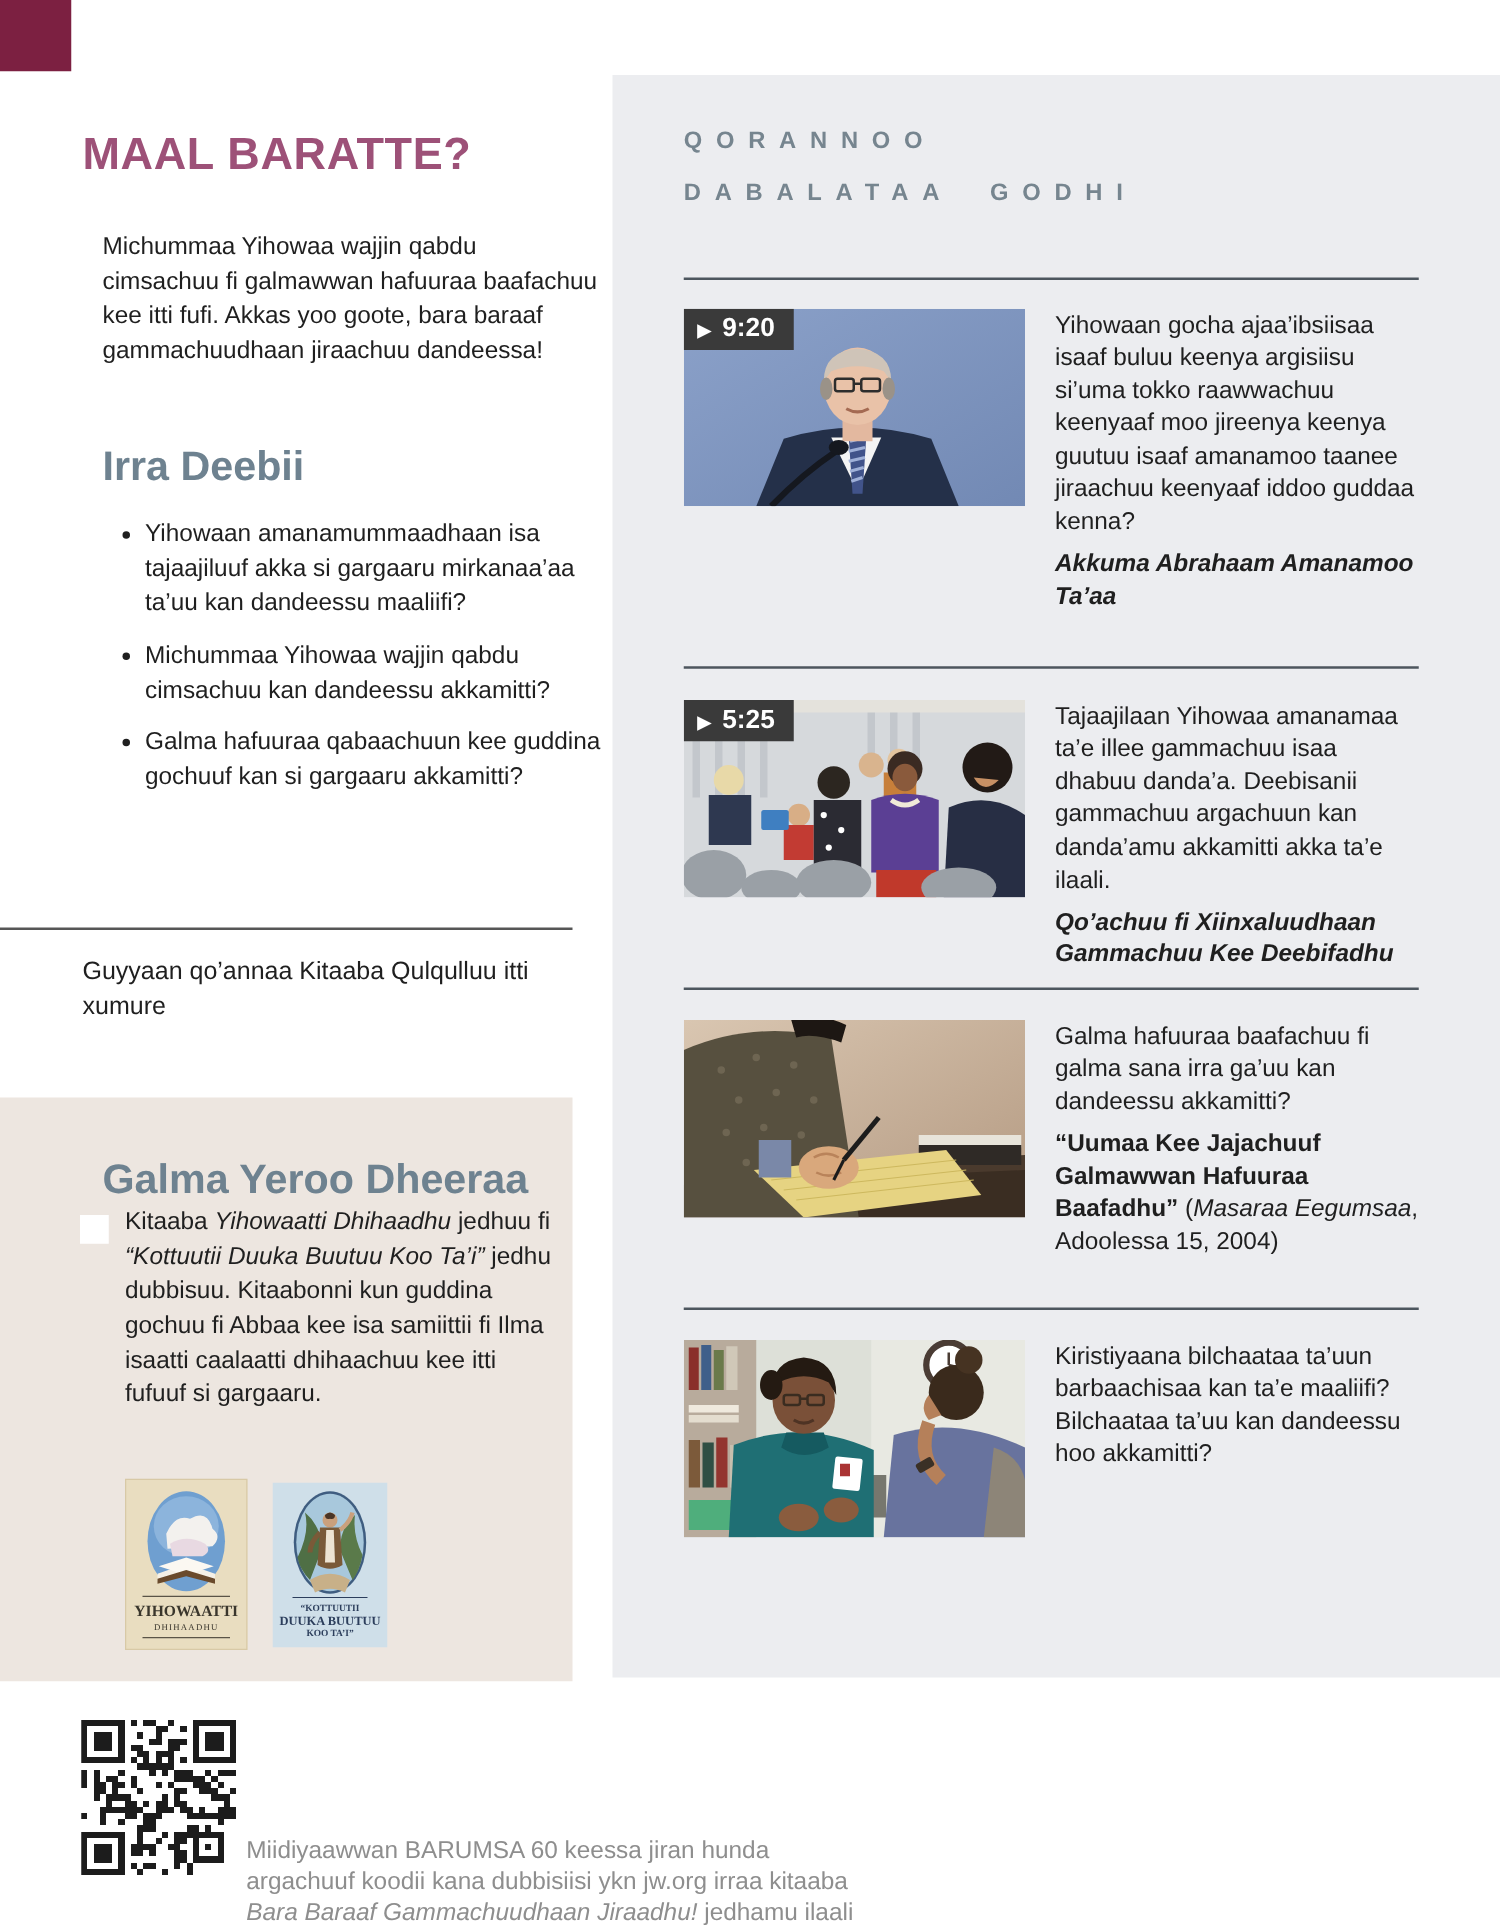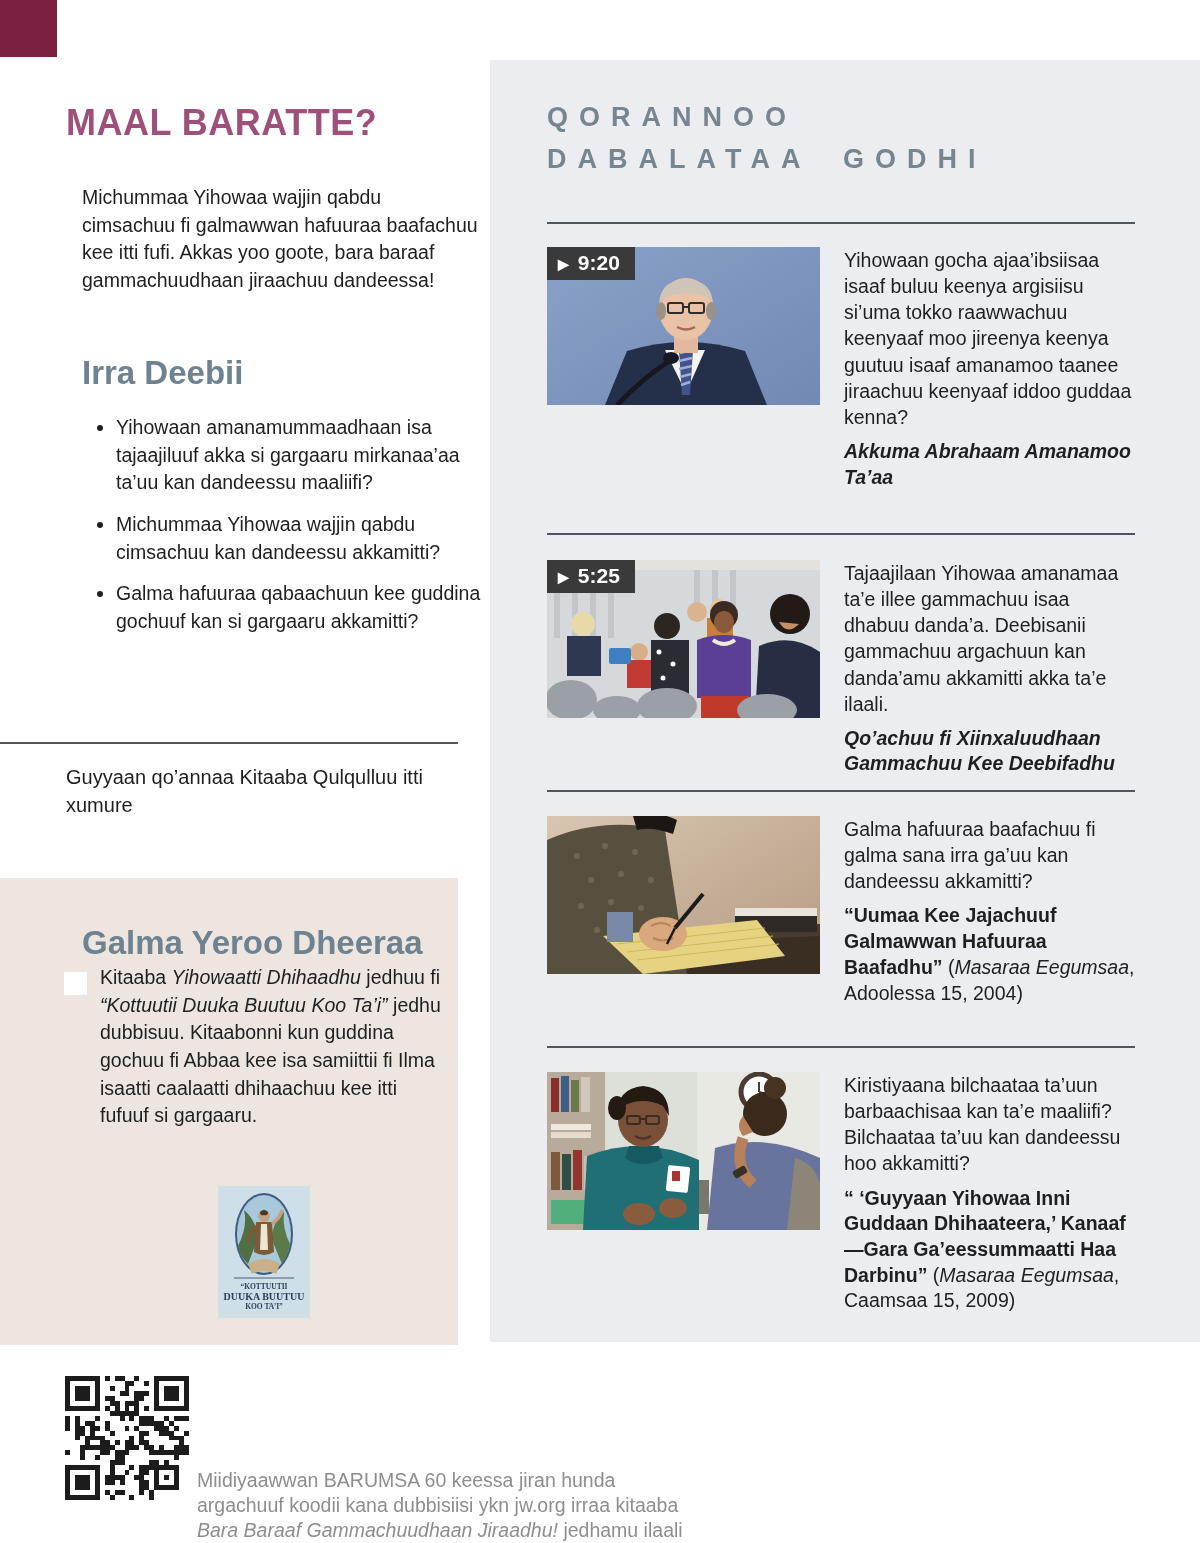--- a/index.html
+++ b/index.html
@@ -26,21 +26,21 @@
   .goal-box .h-slate{position:absolute;left:66px;top:30px;}
   .goal-checkbox{position:absolute;left:64px;top:94px;width:23px;height:23px;background:#ffffff;}
   .goal-text{position:absolute;left:100px;top:86px;width:342px;margin:0;
     font-size:19.5px;line-height:1.42;}
   .cover{position:absolute;box-shadow:0 0 0 0 transparent;}
   .cover-1{left:100px;top:305px;width:98px;height:137px;}
   .cover-2{left:218px;top:308px;width:92px;height:132px;text-align:right;}
 
   
   .panel{position:absolute;left:490px;top:60px;width:710px;height:1282px;background:#ecedf0;}
-  .panel-title{position:absolute;left:57px;margin:0;font-size:27px;font-weight:bold;color:#76858f;
+  .panel-title{position:absolute;left:57px;margin:0;font-size:19px;font-weight:bold;color:#76858f;
     letter-spacing:11px;word-spacing:14px;white-space:nowrap;}
   .panel-title.l1{top:42px;}
   .panel-title.l2{top:84px;}
   .p-rule{position:absolute;left:57px;width:588px;height:0;border-top:2px solid #4d565e;}
   .r0{top:162px;} .r1{top:473px;} .r2{top:730px;} .r3{top:986px;}
   .row{position:absolute;left:57px;width:588px;display:flex;gap:24px;}
   .row-1{top:187px;} .row-2{top:500px;} .row-3{top:756px;} .row-4{top:1012px;}
   .thumb{position:relative;width:273px;height:158px;flex:none;overflow:hidden;}
   .thumb svg{display:block;width:273px;height:158px;}
   .badge{position:absolute;left:0;top:0;display:flex;align-items:center;gap:9px;
@@ -85,20 +85,37 @@
 
   <div class="rule-left"></div>
 
   <p class="study-note">Guyyaan qo’annaa Kitaaba Qulqulluu itti xumure</p>
 
   <div class="goal-box">
     <h2 class="h-slate">Galma Yeroo Dheeraa</h2>
     <span class="goal-checkbox"></span>
     <p class="goal-text"><span class="seg-r">Kitaaba </span><span class="seg-i">Yihowaatti Dhihaadhu</span><span class="seg-r"> jedhuu fi </span><span class="seg-i">“Kottuutii Duuka Buutuu Koo Ta’i”</span><span class="seg-r"> jedhu dubbisuu. Kitaabonni kun guddina gochuu fi Abbaa kee isa samiittii fi Ilma isaatti caalaatti dhihaachuu kee itti fufuuf si gargaaru.</span></p>
 
+    <div class="cover cover-1">
+      <svg viewBox="0 0 98 137">
+        <rect width="98" height="137" fill="#e9ddc0"></rect>
+        <rect width="98" height="137" fill="none" stroke="#d8c9a6" stroke-width="2"></rect>
+        <ellipse cx="49" cy="50" rx="31" ry="40" fill="#6f9fd0"></ellipse>
+        <ellipse cx="49" cy="38" rx="26" ry="24" fill="#8cb4dc"></ellipse>
+        <path d="M33 44 Q40 28 52 32 Q66 24 70 40 Q78 46 70 54 L34 56 Z" fill="#f3f1ee"></path>
+        <path d="M36 52 Q49 44 64 52 Q70 58 62 62 L38 62 Z" fill="#e8d9e2"></path>
+        <path d="M26 76 L49 68 L72 76 L72 82 L49 74 L26 82 Z" fill="#f5f0e6"></path>
+        <path d="M27 70 L49 63 L71 70 L49 77 Z" fill="#fbf8f2"></path>
+        <path d="M26 80 L49 73 L72 80 L72 84 L49 78 L26 84 Z" fill="#6a4a2c"></path>
+        <line x1="14" y1="94" x2="84" y2="94" stroke="#5a5347" stroke-width="1"></line>
+        <text x="49" y="110" text-anchor="middle" class="serif" font-size="12.5" font-weight="bold" fill="#3a362c" font-family="Liberation Serif, serif">YIHOWAATTI</text>
+        <text x="49" y="121" text-anchor="middle" class="serif" font-size="7" letter-spacing="1" fill="#3a362c" font-family="Liberation Serif, serif">DHIHAADHU</text>
+        <line x1="14" y1="127" x2="84" y2="127" stroke="#5a5347" stroke-width="1"></line>
+      </svg>
+    </div>
 
     <div class="cover cover-2">
       <svg viewBox="0 0 92 132">
         <rect width="92" height="132" fill="#cfdfe9"></rect>
         <ellipse cx="46" cy="48" rx="29" ry="41" fill="#3f5d80"></ellipse>
         <ellipse cx="46" cy="48" rx="27" ry="39" fill="#a8c8dc"></ellipse>
         <path d="M20 60 Q30 40 26 24 Q38 34 40 52 L30 78 Q22 70 20 60 Z" fill="#4f6f45"></path>
         <path d="M72 58 Q64 42 66 26 Q54 36 54 54 L64 78 Q70 70 72 58 Z" fill="#5a7a4a"></path>
         <path d="M30 78 Q46 68 62 78 L58 88 Q46 82 34 88 Z" fill="#c8b088"></path>
         <circle cx="46" cy="30" r="6" fill="#caa07c"></circle>
@@ -304,21 +321,20 @@
           <circle cx="228" cy="16" r="11" fill="#463322"></circle>
           <path d="M196 44 Q188 54 196 64 L206 60 Z" fill="#b5805a"></path>
           <path d="M168 76 Q218 60 273 86 L273 158 L160 158 Z" fill="#68739e"></path>
           <path d="M206 112 Q186 94 196 66" stroke="#b5805a" stroke-width="11" fill="none"></path>
           <rect x="186" y="96" width="14" height="8" rx="2" fill="#3a3026" transform="rotate(-30 193 100)"></rect>
           <path d="M248 86 Q268 92 273 112 L273 158 L240 158 Z" fill="#8d8578"></path>
         </svg>
       </div>
       <div class="row-text">
         <p>Kiristiyaana bilchaataa ta’uun barbaachisaa kan ta’e maaliifi? Bilchaataa ta’uu kan dandeessu hoo akkamitti?</p>
-        <p class="credit"><span class="seg-b">“ ‘Guyyaan Yihowaa Inni Guddaan Dhihaateera,’ Kanaaf —Gara Ga’eessummaatti Haa Darbinu”</span><span class="seg-r"> (</span><span class="seg-i">Masaraa Eegumsaa</span><span class="seg-r">, Caamsaa 15, 2009)</span></p>
       </div>
     </div>
   </div>
 
   <div class="qr">
     <svg id="qr-svg" viewBox="0 0 25 25" fill="#1c1c1c" shape-rendering="crispEdges">
         <rect x="0" y="0" width="1" height="1"></rect>
         <rect x="1" y="0" width="1" height="1"></rect>
         <rect x="2" y="0" width="1" height="1"></rect>
         <rect x="3" y="0" width="1" height="1"></rect>

